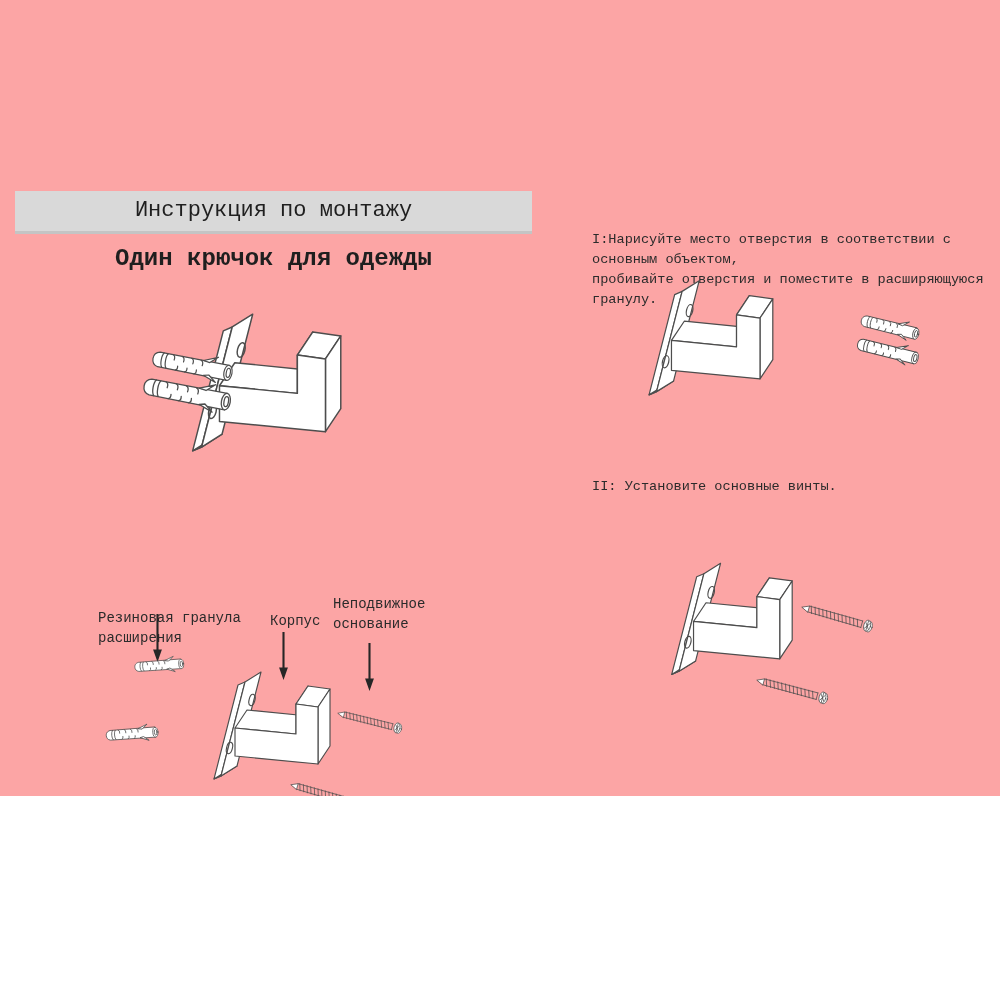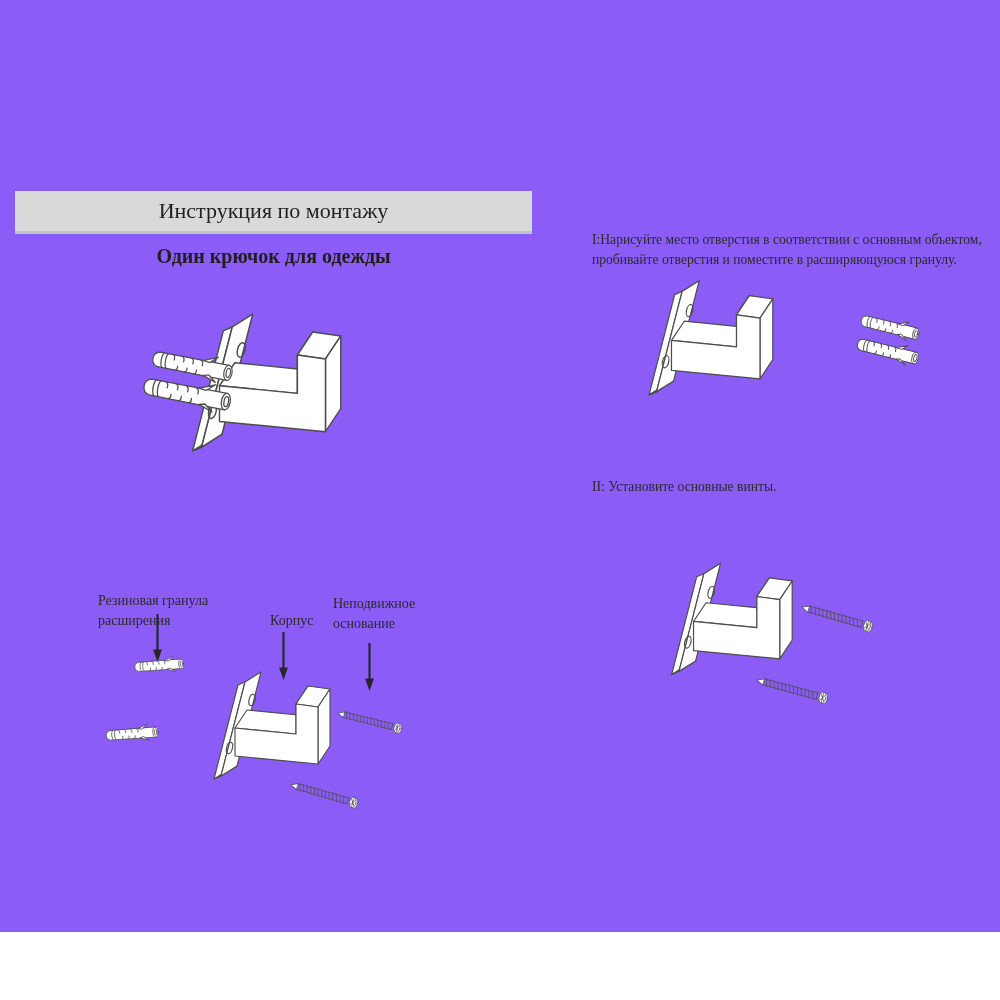--- a/index.html
+++ b/index.html
@@ -3,34 +3,34 @@
 <meta charset="utf-8">
 <style>
   :root{
     --banner-bg:#d9d9d9;
     --banner-border:#c4c4c4;
     --text:#262626;
     --line:#4d4d4d;
   }
   html,body{margin:0;padding:0;background:#fff;}
   .canvas{
-    position:relative;width:1000px;height:932px;background:#8b5cf6;
-    font-family:Liberation Serif, serif;color:var(--text);
+    position:relative;width:1000px;height:796px;background:#fca5a5;
+    font-family:Liberation Mono, monospace;color:var(--text);
     overflow:hidden;
   }
   .abs{position:absolute;}
   .banner{
     left:15px;top:191px;width:517px;height:40px;
     background:var(--banner-bg);
     border-bottom:3px solid var(--banner-border);
     text-align:center;line-height:40px;font-size:22px;color:#1f1f1f;
   }
   .subtitle{
     left:15px;top:245px;width:517px;text-align:center;
-    font-size:20px;font-weight:600;color:#1f1f1f;
+    font-size:24px;font-weight:600;color:#1f1f1f;
   }
   .step-text{
     left:592px;width:412px;font-size:13.6px;line-height:20px;
     white-space:pre-line;color:#2b2b2b;
   }
   .step-1{top:230px;}
   .step-2{top:477px;}
   .part-label{
     font-size:14px;line-height:20px;white-space:pre-line;color:#2b2b2b;
   }
@@ -114,21 +114,21 @@
   <svg class="fig" style="left:655px;top:555px;width:156px;height:135px;" viewBox="0 0 150 130">
       <use href="#sym-hook"></use>
     </svg>
   <svg class="fig rot" style="left:801px;top:598px;width:80px;height:17.6px;transform:rotate(16deg);" viewBox="0 0 100 22">
       <use href="#sym-screw"></use>
     </svg>
   <svg class="fig rot" style="left:756px;top:671px;width:80px;height:17.6px;transform:rotate(15deg);" viewBox="0 0 100 22">
       <use href="#sym-screw"></use>
     </svg>
 
-  <div class="abs part-label" style="left:98px;top:591px;">Резиновая гранула
+  <div class="abs part-label" style="left:98px;top:608px;">Резиновая гранула
 расширения</div>
   <div class="abs part-label" style="left:262px;top:611px;margin-left:8px;">Корпус</div>
   <div class="abs part-label" style="left:333px;top:594px;">Неподвижное
 основание</div>
 
   <svg class="fig" style="left:151px;top:614px;width:13px;height:48px;" viewBox="0 0 12 50">
       <use href="#sym-arrow-down"></use>
     </svg>
   <svg class="fig" style="left:277px;top:632px;width:13px;height:48px;" viewBox="0 0 12 50">
       <use href="#sym-arrow-down"></use>

